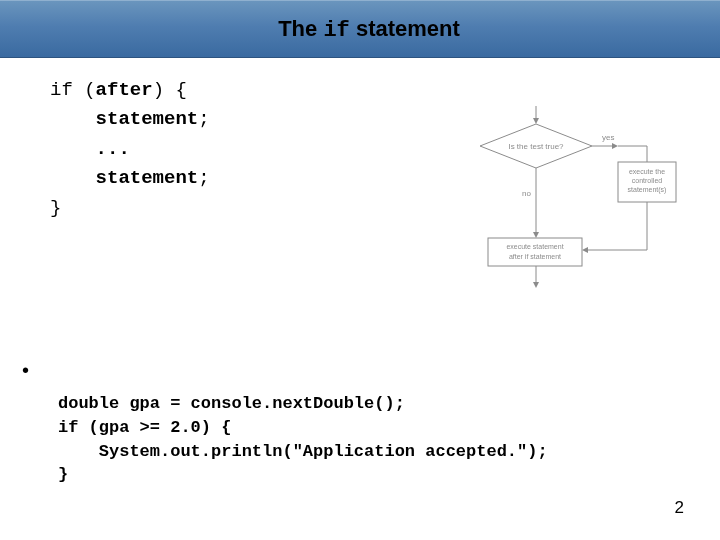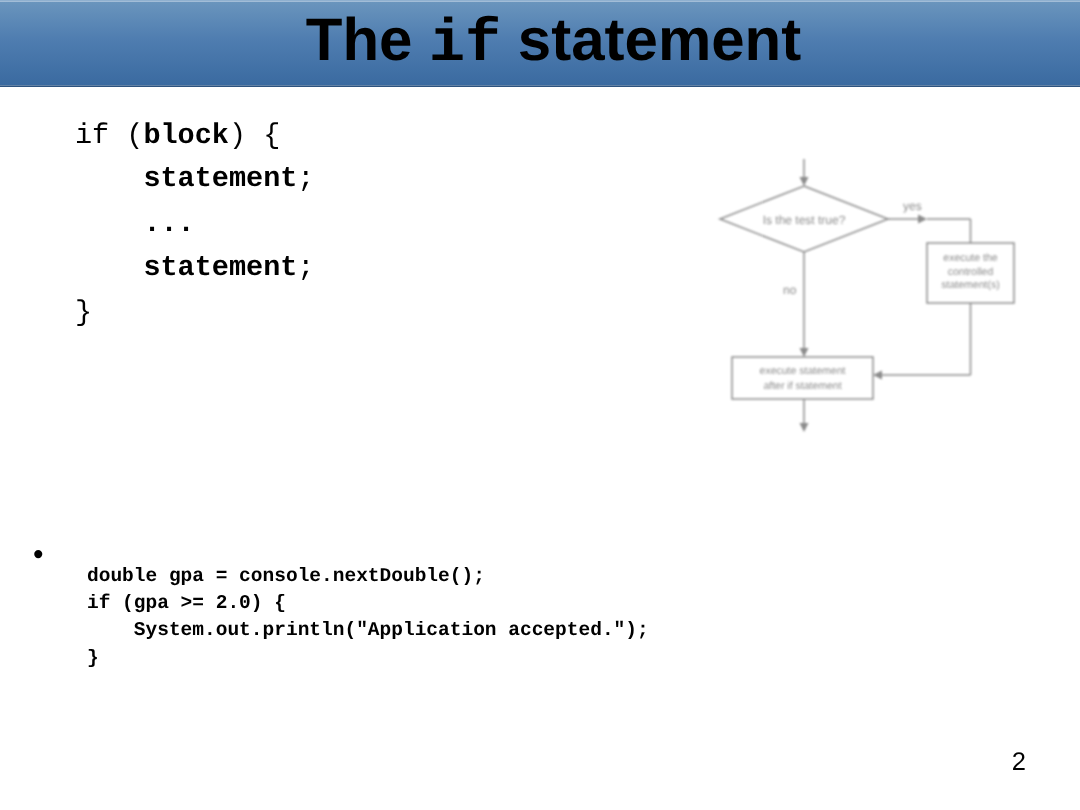--- a/index.html
+++ b/index.html
@@ -10,21 +10,21 @@
     background: linear-gradient(to bottom, #6a95bd 0%, #4f7db0 45%, #3a6aa0 100%);
     border-top: 1px solid #8fb0cf;
     border-bottom: 1px solid #2d537f;
     display: flex;
     align-items: center;
     justify-content: center;
   }
   .title-bar h1 {
     color: #000;
     font-weight: 700;
-    font-size: 40px;
+    font-size: 22px;
     font-family: Verdana, Geneva, sans-serif;
     letter-spacing: 0px;
     margin-left: 18px;
   }
   .title-bar h1 .code { font-family: "Courier New", monospace; font-weight: 700; }
   .content { padding: 18px 44px 0 44px; position: relative; }
   .subdesc {
     font-style: italic;
     font-size: 19px;
     color: #000;
@@ -57,24 +57,24 @@
     top: 358px;
     left: 22px;
     display: flex;
     align-items: flex-start;
     gap: 8px;
   }
   .bullet { font-size: 20px; color: #000; line-height: 1.2; }
   .example-label { font-size: 21px; color: #000; }
   .example-code {
     position: absolute;
-    top: 375px;
+    top: 392px;
     left: 58px;
     font-family: "Courier New", monospace;
-    font-size: 13px;
+    font-size: 17px;
     line-height: 1.4;
     white-space: pre;
     font-weight: 700;
     color: #000;
   }
   .pagenum {
     position: absolute;
     right: 36px;
     bottom: 22px;
     font-size: 17px;
@@ -88,21 +88,21 @@
 <div class="slide">
 
   <div class="title-bar">
     <h1>
       <span>The </span><span class="code">if</span><span> statement</span>
     </h1>
   </div>
 
   <div class="content">
 
-    <div class="syntax-block"><span class="kw">if (</span><span class="b">block</span><span class="kw">) {</span>
+    <div class="syntax-block"><span class="kw">if (</span><span class="b">after</span><span class="kw">) {</span>
     <span class="b">statement</span><span>;</span>
     <span class="b">...</span>
     <span class="b">statement</span><span>;</span>
 <span>}</span></div>
 
     <div class="flowchart">
       <svg class="flowchart-inner" viewBox="0 0 218 188">
 
         <line x1="70" y1="2" x2="70" y2="16" stroke="#6b6b6b" stroke-width="1"></line>
         <polygon points="70,20 67,14 73,14" fill="#6b6b6b"></polygon>

